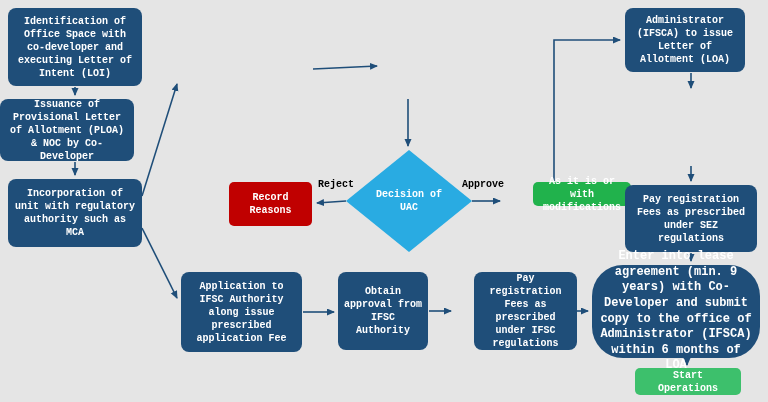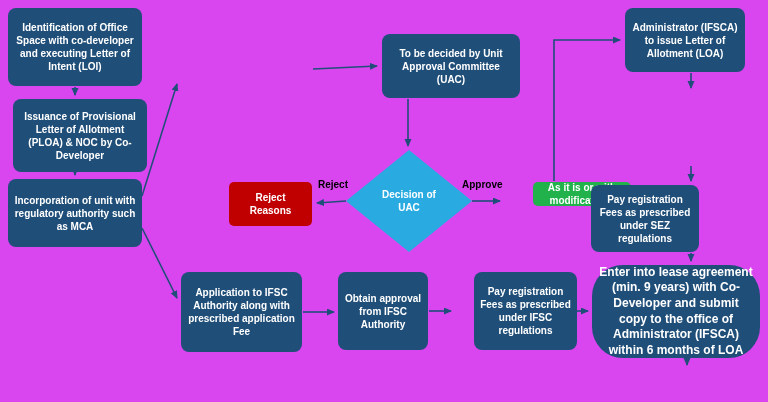--- a/index.html
+++ b/index.html
@@ -1,21 +1,21 @@
 <!DOCTYPE html>
 <html><head>
 <meta charset="utf-8">
 <style>
   html, body { margin: 0; padding: 0; background: #ffffff; }
   .canvas {
     position: relative;
     width: 768px;
     height: 402px;
-    background: #d946ef;
-    font-family: Liberation Sans, sans-serif;
+    background: #e5e5e5;
+    font-family: Liberation Mono, monospace;
     overflow: hidden;
   }
   .arrows {
     position: absolute;
     left: 0; top: 0;
     width: 768px; height: 402px;
     pointer-events: none;
   }
   .node {
     position: absolute;
@@ -84,46 +84,46 @@
       <line x1="691" y1="253" x2="691" y2="261" marker-end="url(#ah)"></line>
       <line x1="687" y1="359" x2="687" y2="365" marker-end="url(#ah)"></line>
       <line x1="303" y1="312" x2="334" y2="312" marker-end="url(#ah)"></line>
       <line x1="429" y1="311" x2="451" y2="311" marker-end="url(#ah)"></line>
       <line x1="559" y1="311" x2="588" y2="311" marker-end="url(#ah)"></line>
     </g>
   </svg>
 
   <div class="node blue" style="left:8px; top:8px; width:134px; height:78px">Identification of Office Space with co-developer and executing Letter of Intent (LOI)</div>
 
-  <div class="node blue" style="left:13px; top:99px; width:134px; height:73px">Issuance of Provisional Letter of Allotment (PLOA) &amp; NOC by Co-Developer</div>
+  <div class="node blue" style="left:0; top:99px; width:134px; height:62px">Issuance of Provisional Letter of Allotment (PLOA) &amp; NOC by Co-Developer</div>
 
   <div class="node blue" style="left:8px; top:179px; width:134px; height:68px">Incorporation of unit with regulatory authority such as MCA</div>
 
 
-  <div class="node blue" style="left:382px; top:34px; width:138px; height:64px">To be decided by Unit Approval Committee (UAC)</div>
 
   <div class="diamond" style="left:346px; top:150px; width:126px; height:102px">
     <span>Decision of UAC</span>
   </div>
 
-  <div class="node red" style="left:229px; top:182px; width:83px; height:44px">Reject Reasons</div>
+  <div class="node red" style="left:229px; top:182px; width:83px; height:44px">Record Reasons</div>
 
   <div class="node green" style="left:533px; top:182px; width:98px; height:24px">As it is or with modifications</div>
 
   <span class="edge-label" style="left:318px; top:179px">Reject</span>
 
   <span class="edge-label" style="left:462px; top:179px">Approve</span>
 
   <div class="node blue" style="left:625px; top:8px; width:120px; height:64px">Administrator (IFSCA) to issue Letter of Allotment (LOA)</div>
 
 
-  <div class="node blue" style="left:591px; top:185px; width:108px; height:67px">Pay registration Fees as prescribed under SEZ regulations</div>
+  <div class="node blue" style="left:625px; top:185px; width:132px; height:67px">Pay registration Fees as prescribed under SEZ regulations</div>
 
   <div class="node blue small-text" style="left:592px; top:265px; width:168px; height:93px">Enter into lease agreement (min. 9 years) with Co-Developer and submit copy to the office of Administrator (IFSCA) within 6 months of LOA</div>
 
+  <div class="node pill-green" style="left:635px; top:368px; width:106px; height:27px">Start Operations</div>
 
-  <div class="node blue" style="left:181px; top:272px; width:121px; height:80px">Application to IFSC Authority along with prescribed application Fee</div>
+  <div class="node blue" style="left:181px; top:272px; width:121px; height:80px">Application to IFSC Authority along issue prescribed application Fee</div>
 
   <div class="node blue" style="left:338px; top:272px; width:90px; height:78px">Obtain approval from IFSC Authority</div>
 
   <div class="node blue" style="left:474px; top:272px; width:103px; height:78px">Pay registration Fees as prescribed under IFSC regulations</div>
 
 </div>
 
 </body></html>

